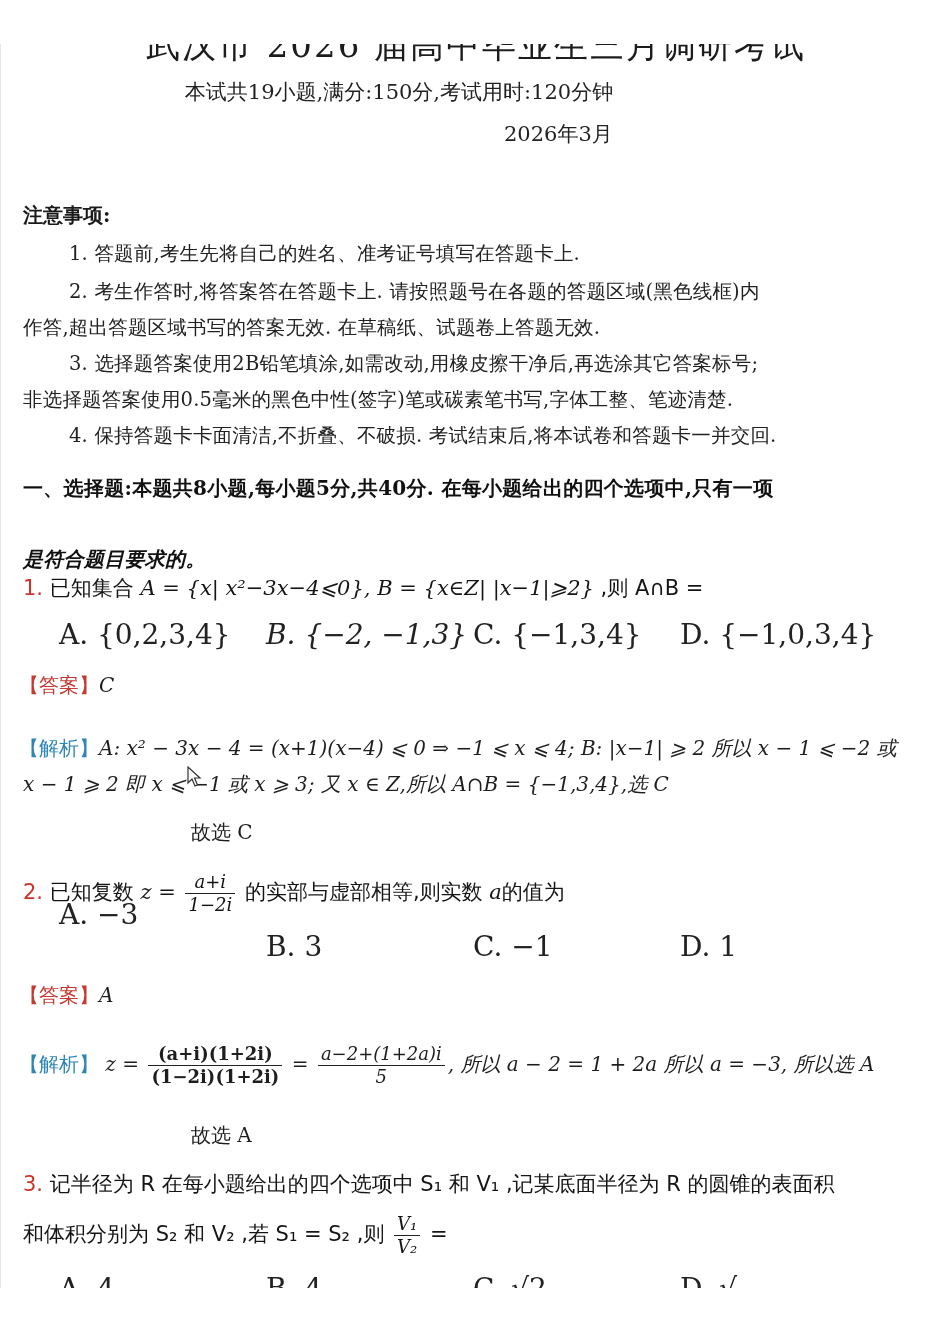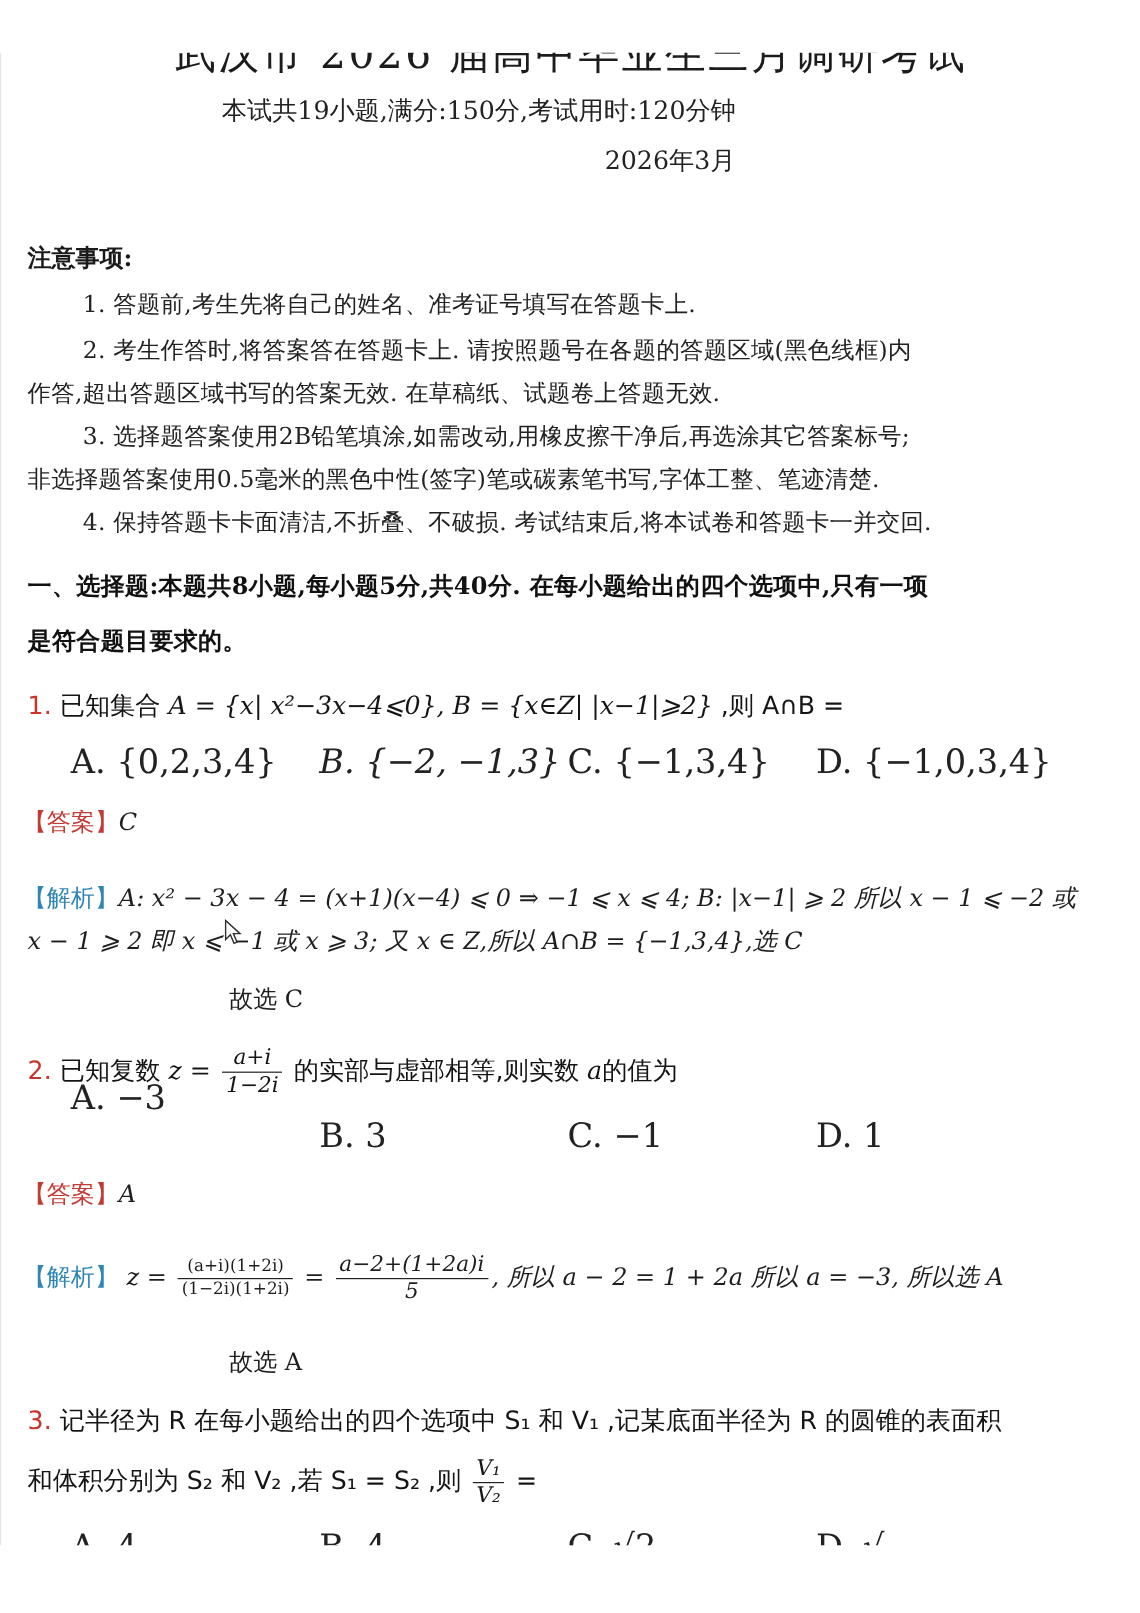--- a/index.html
+++ b/index.html
@@ -44,21 +44,21 @@
 
   <div class="abs notice-h">注意事项:</div>
   <div class="abs notice" style="left:68px; top:196px;">1. 答题前,考生先将自己的姓名、准考证号填写在答题卡上.</div>
   <div class="abs notice" style="left:68px; top:234px;">2. 考生作答时,将答案答在答题卡上. 请按照题号在各题的答题区域(黑色线框)内</div>
   <div class="abs notice" style="left:22px; top:270px;">作答,超出答题区域书写的答案无效. 在草稿纸、试题卷上答题无效.</div>
   <div class="abs notice" style="left:68px; top:306px;">3. 选择题答案使用2B铅笔填涂,如需改动,用橡皮擦干净后,再选涂其它答案标号;</div>
   <div class="abs notice" style="left:22px; top:342px;">非选择题答案使用0.5毫米的黑色中性(签字)笔或碳素笔书写,字体工整、笔迹清楚.</div>
   <div class="abs notice" style="left:68px; top:378px;">4. 保持答题卡卡面清洁,不折叠、不破损. 考试结束后,将本试卷和答题卡一并交回.</div>
 
   <div class="abs sec" style="left:22px; top:431px;">一、选择题:本题共8小题,每小题5分,共40分. 在每小题给出的四个选项中,只有一项</div>
-  <div class="abs sec" style="left:22px; top:477px;">是符合题目要求的。</div>
+  <div class="abs sec" style="left:22px; top:502px;font-style:italic;">是符合题目要求的。</div>
 
   <div class="abs q" style="left:22px; top:530px;">
     <span class="qnum">1.</span>
     <span>已知集合</span>
     <span class="m">A = {x| x²−3x−4⩽0}, B = {x∈Z| |x−1|⩾2}</span>
     <span>,则 A∩B =</span>
   </div>
   <div class="abs opt" style="left:58px; top:574px;">A. {0,2,3,4}</div>
   <div class="abs opt" style="left:265px; top:574px;font-style:italic;">B. {−2, −1,3}</div>
   <div class="abs opt" style="left:472px; top:574px;">C. {−1,3,4}</div>
@@ -94,21 +94,21 @@
   <div class="abs opt" style="left:472px; top:886px;">C. −1</div>
   <div class="abs opt" style="left:679px; top:886px;">D. 1</div>
 
   <div class="abs" style="left:18px; top:938px;">
     <span class="tag-ans">【答案】</span><span class="m body20">A</span>
   </div>
 
   <div class="abs body20" style="left:18px; top:994px;">
     <span class="tag-exp">【解析】</span>
     <span class="m">z =</span>
-    <span class="frac mn" style="font-size:14px;">
+    <span class="frac mn" style="font-size:18px;font-weight:bold;">
       <span class="num">(a+i)(1+2i)</span>
       <span class="den">(1−2i)(1+2i)</span>
     </span>
     <span class="m">=</span>
     <span class="frac m" style="font-size:18px;">
       <span class="num">a−2+(1+2a)i</span>
       <span class="den">5</span>
     </span><span class="m">, 所以 a − 2 = 1 + 2a 所以 a = −3, 所以选 A</span>
   </div>
   <div class="abs body20" style="left:190px; top:1078px;">故选 A</div>

